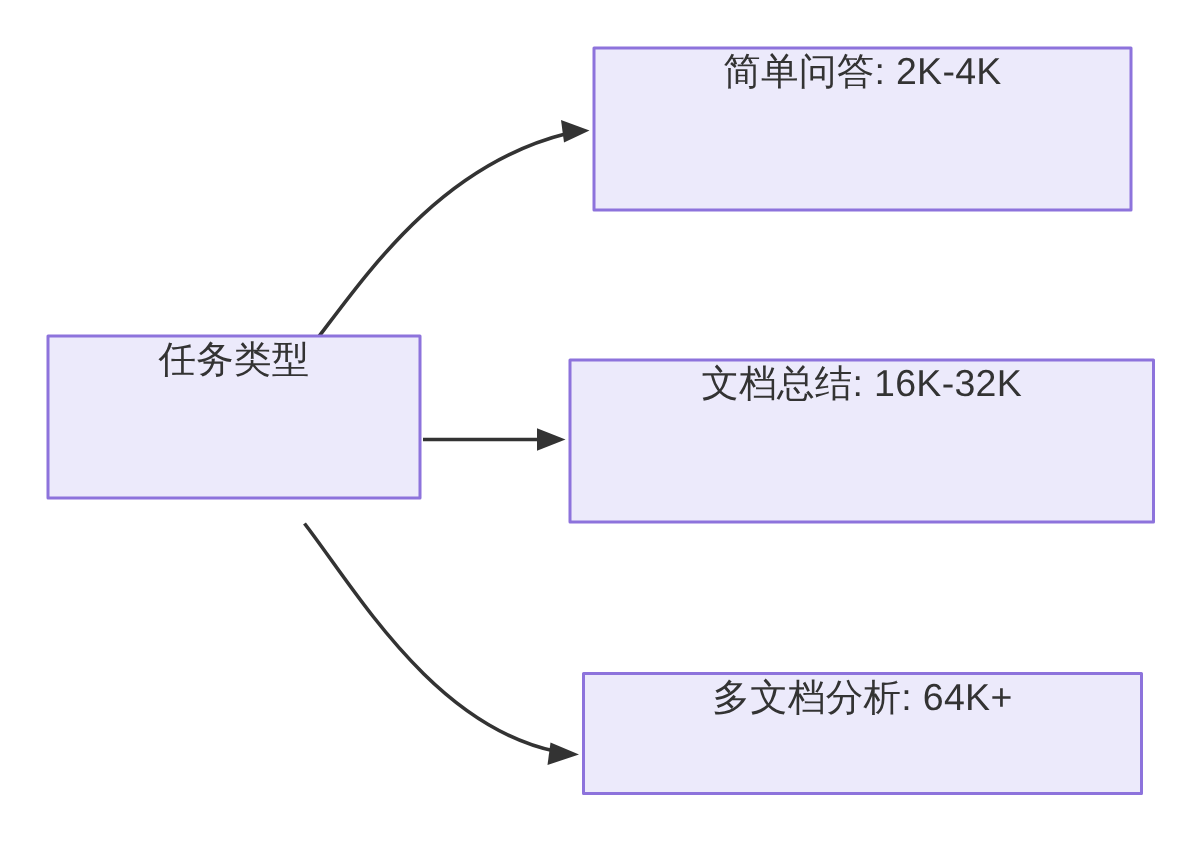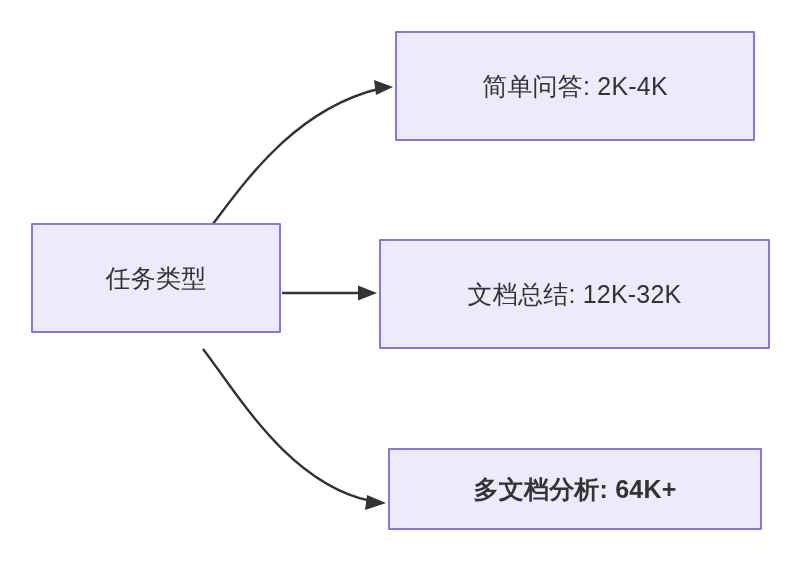--- a/index.html
+++ b/index.html
@@ -26,21 +26,21 @@
     width: 787px;
     height: 572px;
   }
   .node {
     position: absolute;
     box-sizing: border-box;
     background: #ECEAFB;
     border: 2px solid #8D73DC;
     border-radius: 1px;
     display: flex;
-    align-items: center;
+    align-items: flex-start;
     justify-content: center;
     z-index: 2;
   }
   .node-label {
     color: #333333;
     font-size: 25px;
     line-height: 1.2;
     letter-spacing: 0.2px;
     white-space: nowrap;
     text-align: center;
@@ -61,21 +61,20 @@
     left: 379px;
     top: 239px;
     width: 391px;
     height: 110px;
   }
   #node-multi-doc {
     left: 388px;
     top: 448px;
     width: 374px;
     height: 82px;
-    font-weight: bold;
   }
   .edge-path {
     fill: none;
     stroke: #333333;
     stroke-width: 2.4;
   }
   .edge-arrow {
     fill: #333333;
     stroke: none;
   }
@@ -105,20 +104,20 @@
 
   <div class="node" id="node-source">
     <span class="node-label">任务类型</span>
   </div>
 
   <div class="node" id="node-simple-qa">
     <span class="node-label">简单问答: 2K-4K</span>
   </div>
 
   <div class="node" id="node-doc-summary">
-    <span class="node-label">文档总结: 12K-32K</span>
+    <span class="node-label">文档总结: 16K-32K</span>
   </div>
 
   <div class="node" id="node-multi-doc">
     <span class="node-label">多文档分析: 64K+</span>
   </div>
 
 </div>
 
 </body></html>

